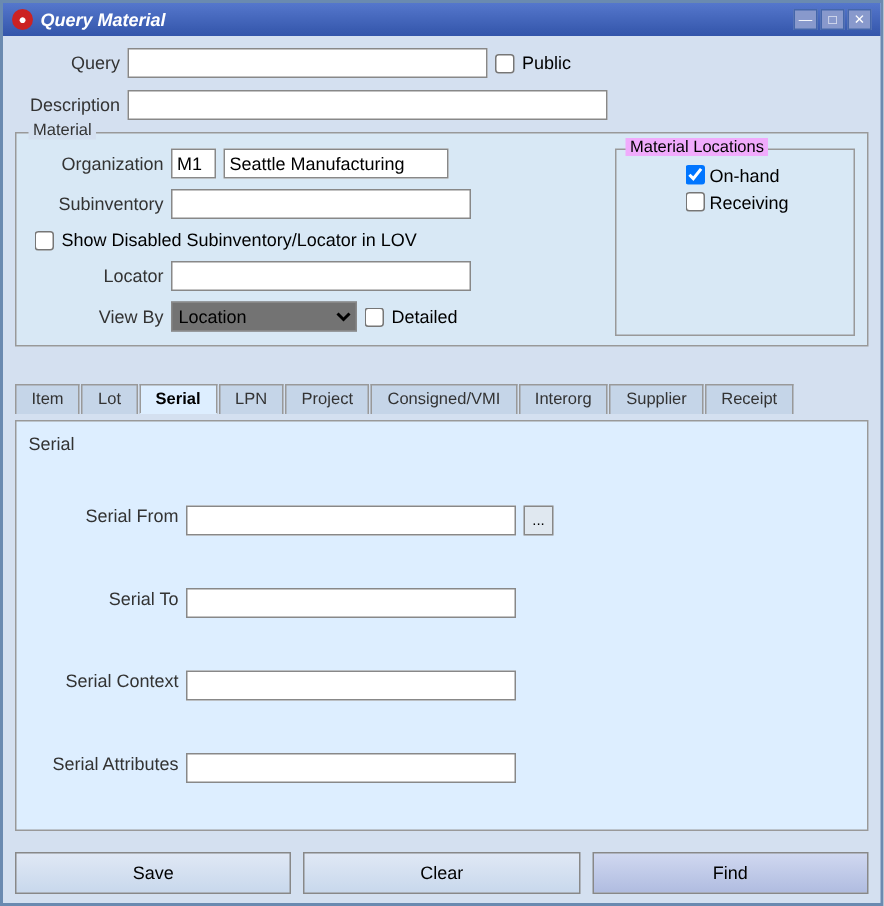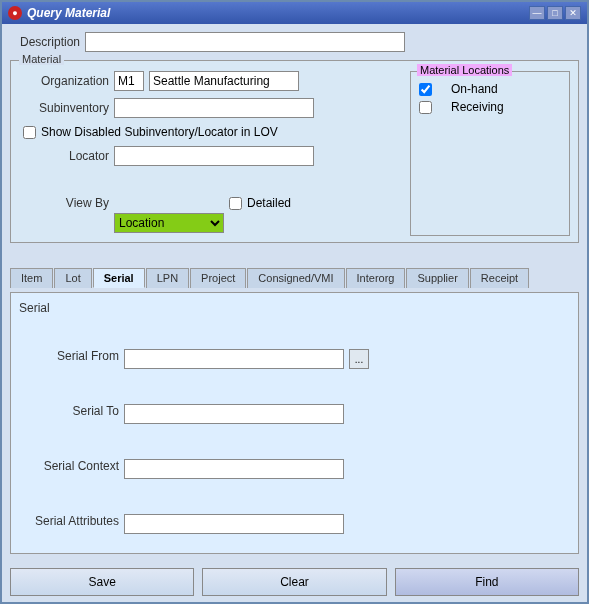--- a/index.html
+++ b/index.html
@@ -92,22 +92,23 @@
     .form-input {
       border: 1px solid #888;
       background: white;
       height: 20px;
       padding: 1px 3px;
       font-size: 12px;
     }
 
     .checkbox-label {
       display: flex;
-      align-items: center;
-      gap: 19px;
+      align-items: flex-start;
+      gap: 3px;
+      margin-left: 38px;
     }
 
     .material-group {
       border: 1px solid #999;
       background: #d8e8f5;
       padding: 6px 8px;
       position: relative;
       margin-bottom: 2px;
     }
 
@@ -279,26 +280,25 @@
 
     .qty-dash {
       color: #333;
     }
 
     .qty-input-med {
       width: 80px;
     }
 
     .viewby-select {
-      width: 110px;
+      width: 124px;
       height: 20px;
       border: 1px solid #888;
-      background: #84cc16;
-      font-size: 12px;
-      margin-top: 40px;
+      background: #737373;
+      font-size: 12px;
     }
 
     .sub-input {
       width: 200px;
     }
 
     .query-input {
       width: 240px;
     }
 
@@ -318,20 +318,26 @@
     </div>
     <div class="title-buttons">
       <div class="title-btn">—</div>
       <div class="title-btn">□</div>
       <div class="title-btn">✕</div>
     </div>
   </div>
 
   <div class="content">
 
+    <div class="form-row">
+      <span class="form-label" style="width:70px;">Query</span>
+      <input class="form-input query-input" type="text" value="" style="">
+      <input type="checkbox" style="">
+      <span>Public</span>
+    </div>
 
     <div class="form-row">
       <span class="form-label" style="width:70px;">Description</span>
       <input class="form-input desc-input" type="text" value="" style="">
     </div>
 
     <div class="material-group">
       <span class="group-legend">Material</span>
       <div class="material-inner">
         <div class="material-left">

